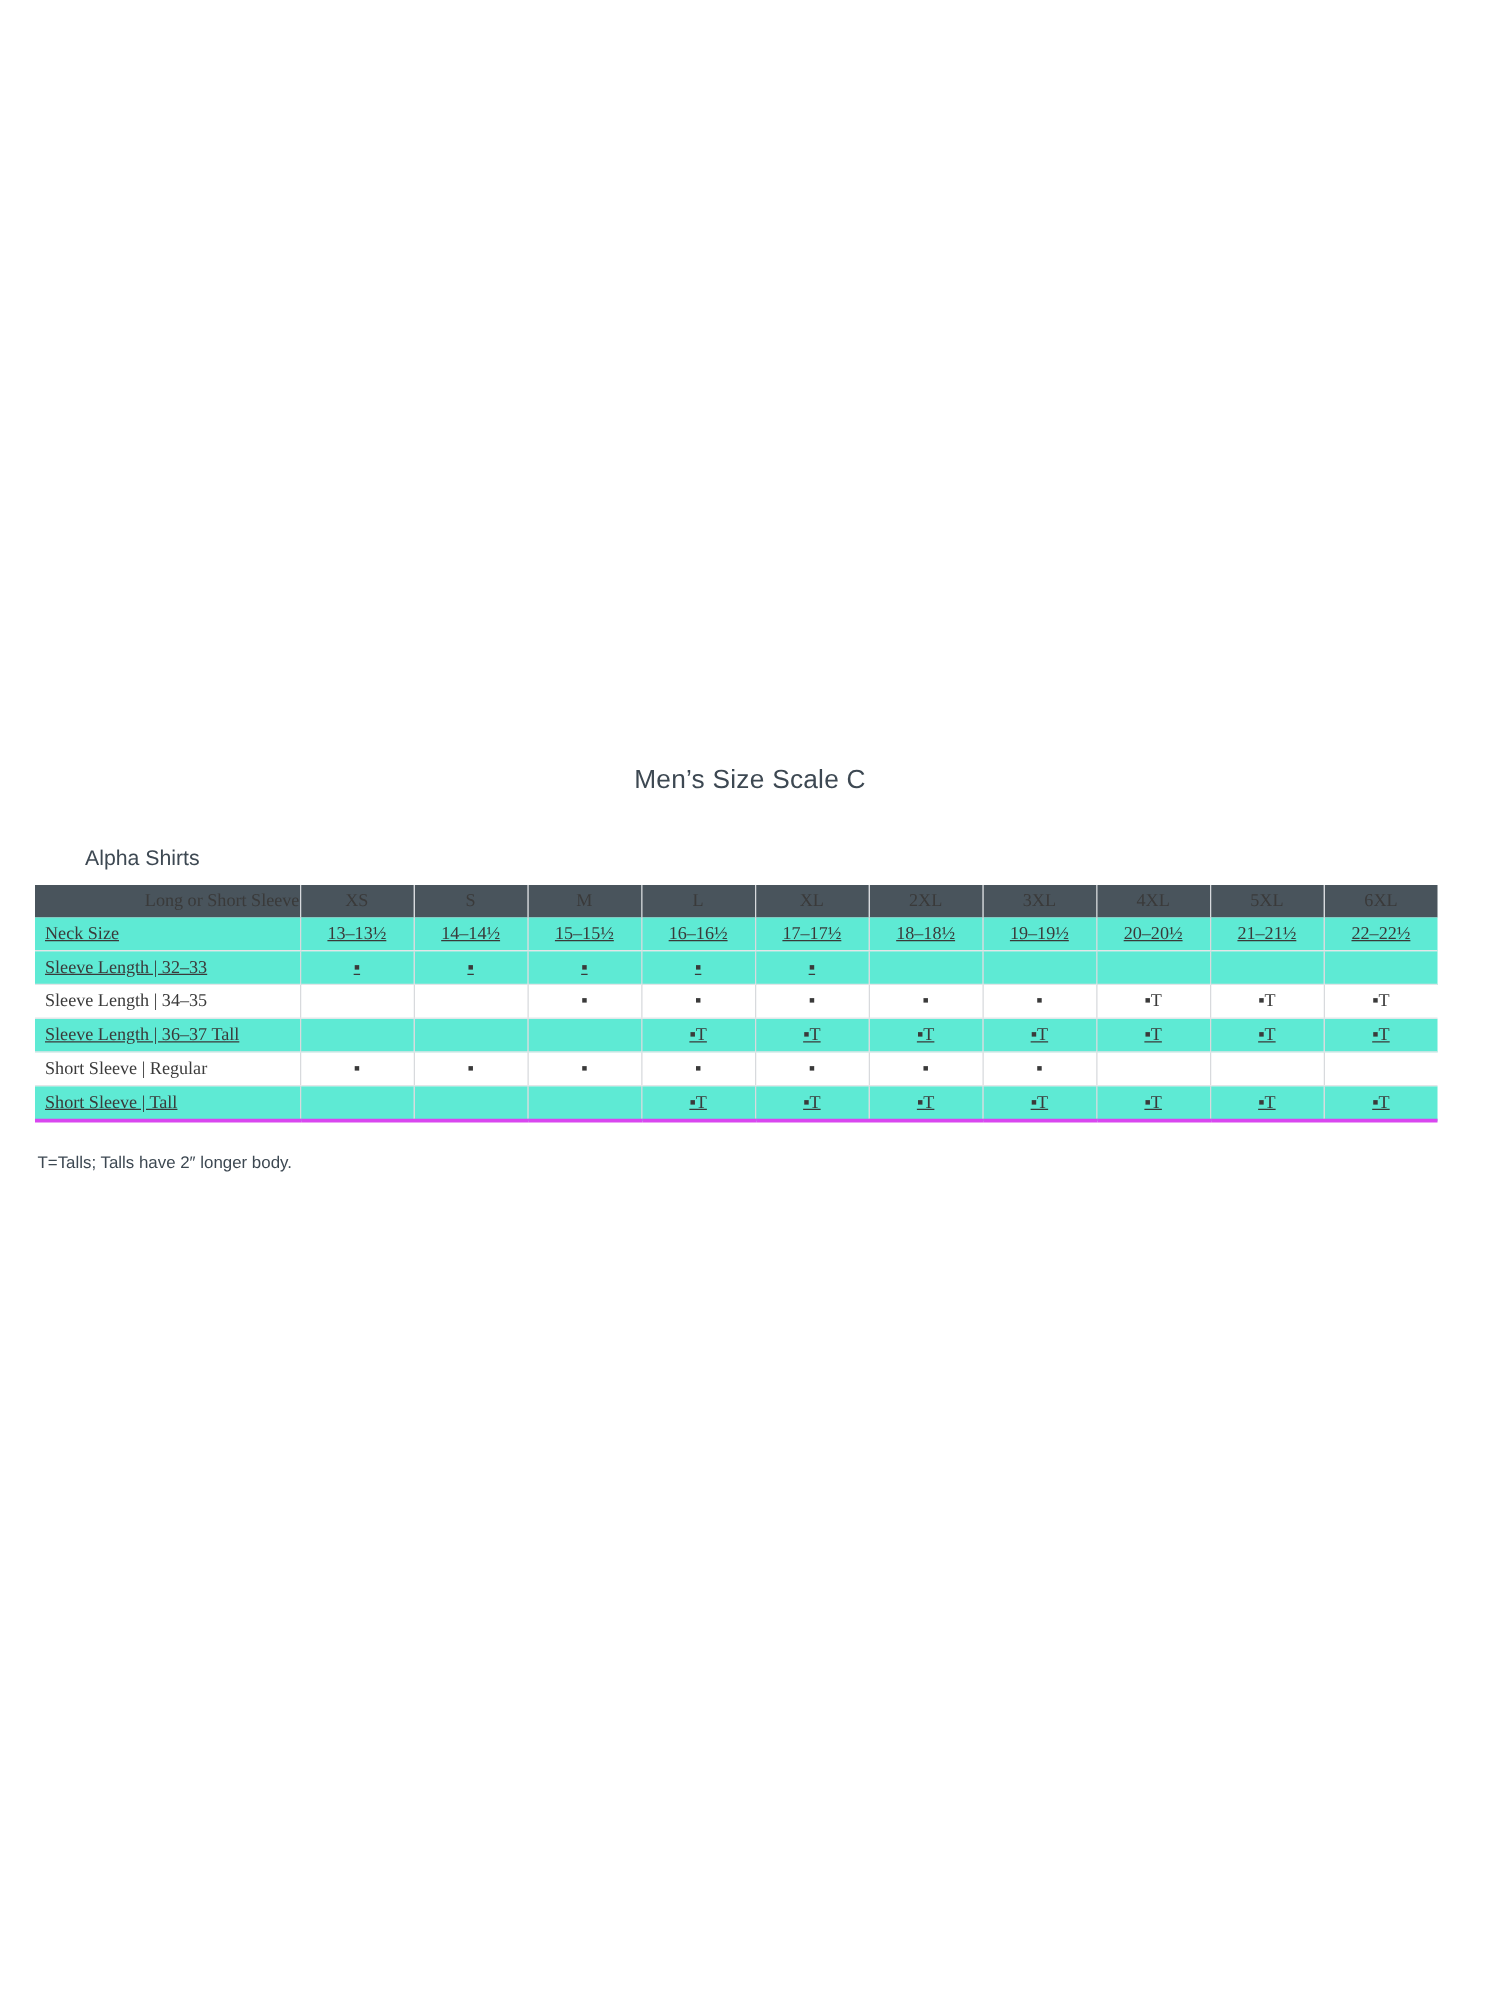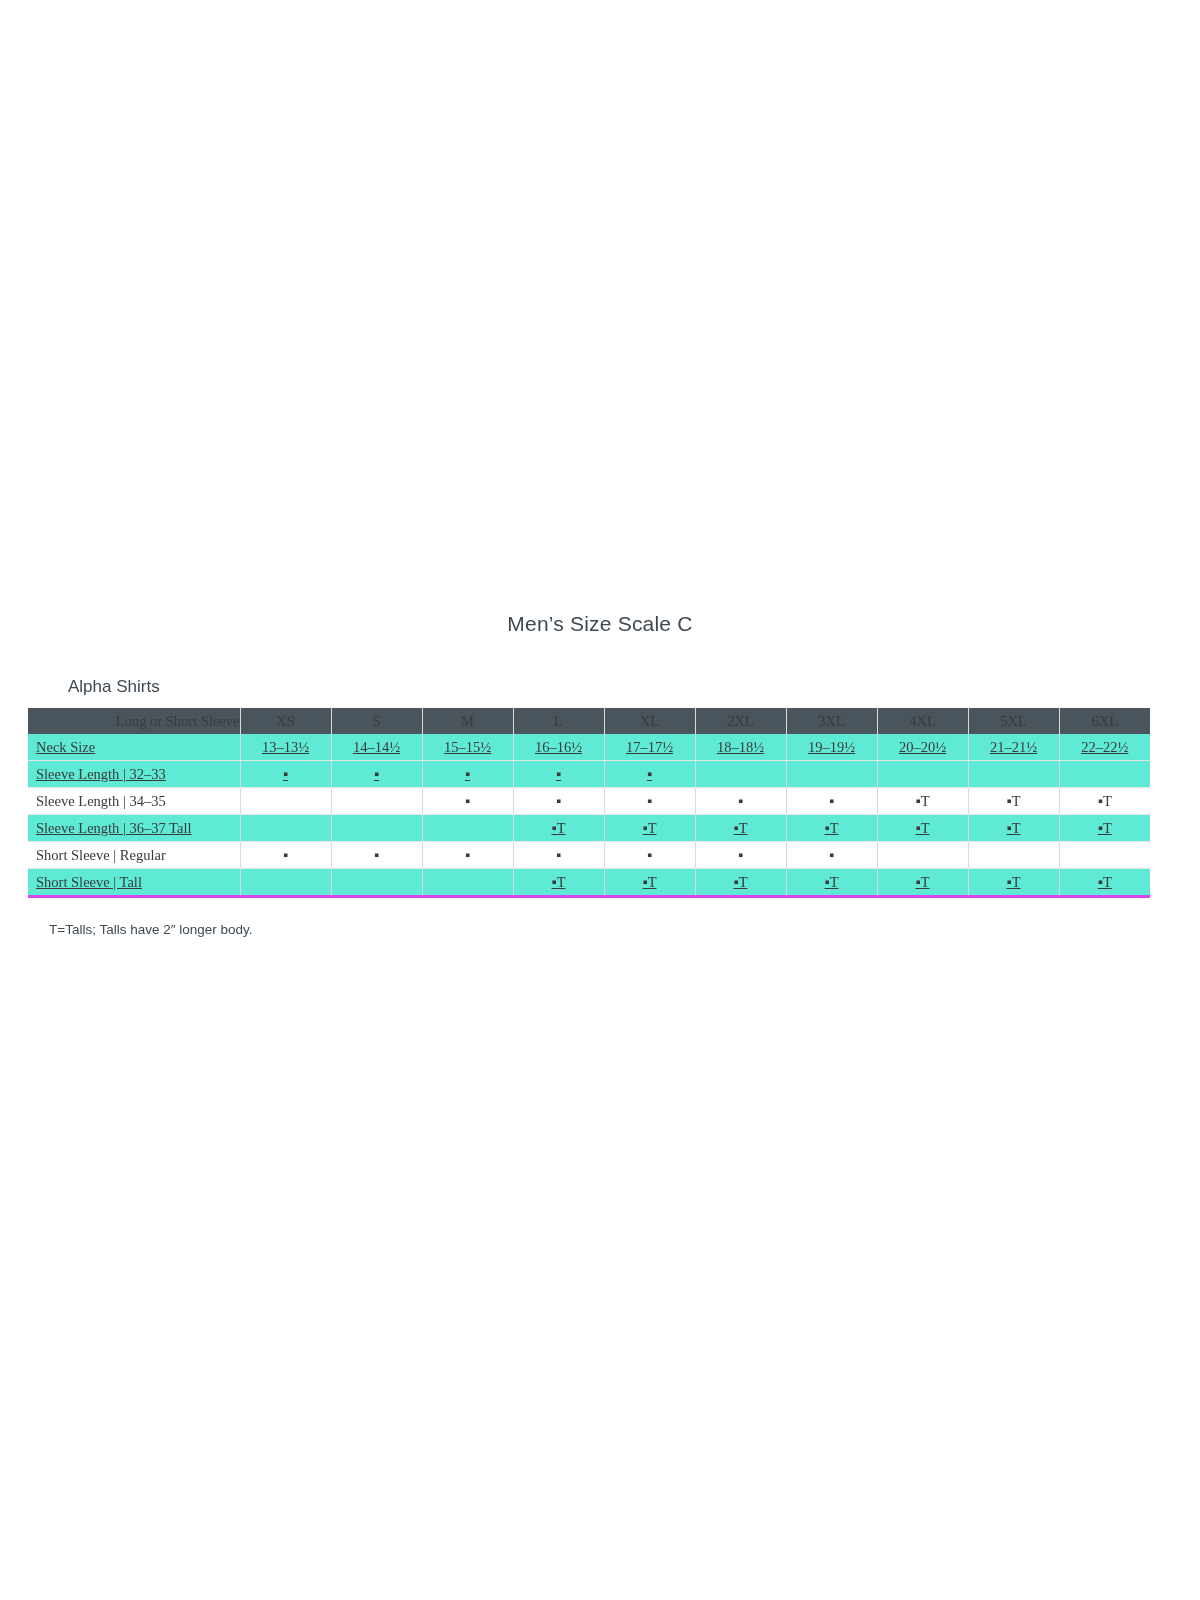--- a/index.html
+++ b/index.html
@@ -99,21 +99,20 @@
   tbody tr:last-child td {
     border-bottom: 3px solid #d946ef;
   }
   .footnote {
     position: absolute;
     left: 30px;
     top: 922px;
     font-size: 13.5px;
     color: #3d4852;
     font-family: "Liberation Sans", sans-serif;
-    margin-left: 19px;
   }
   
   col.c0 { width: 212px; }
   col.cx { width: 91px; }
 </style>
 </head>
 <body>
 
 <div class="page">
 

